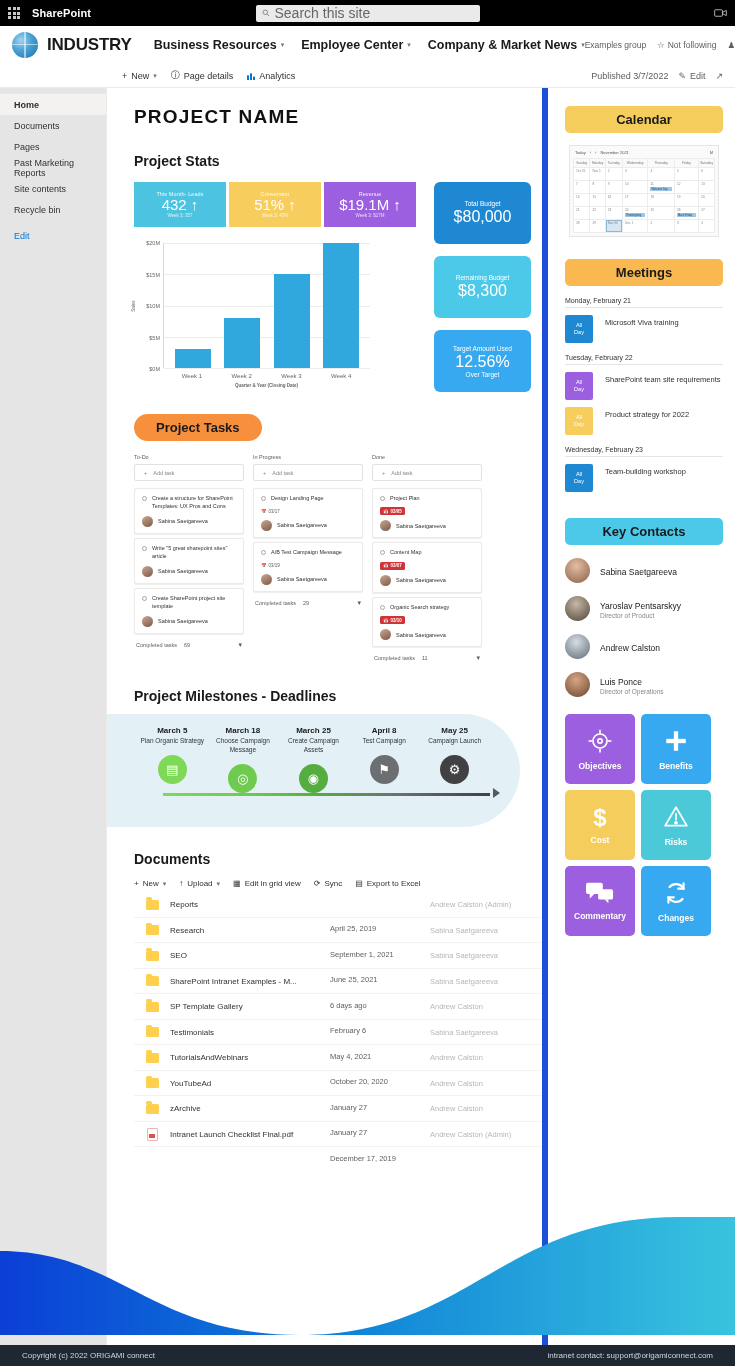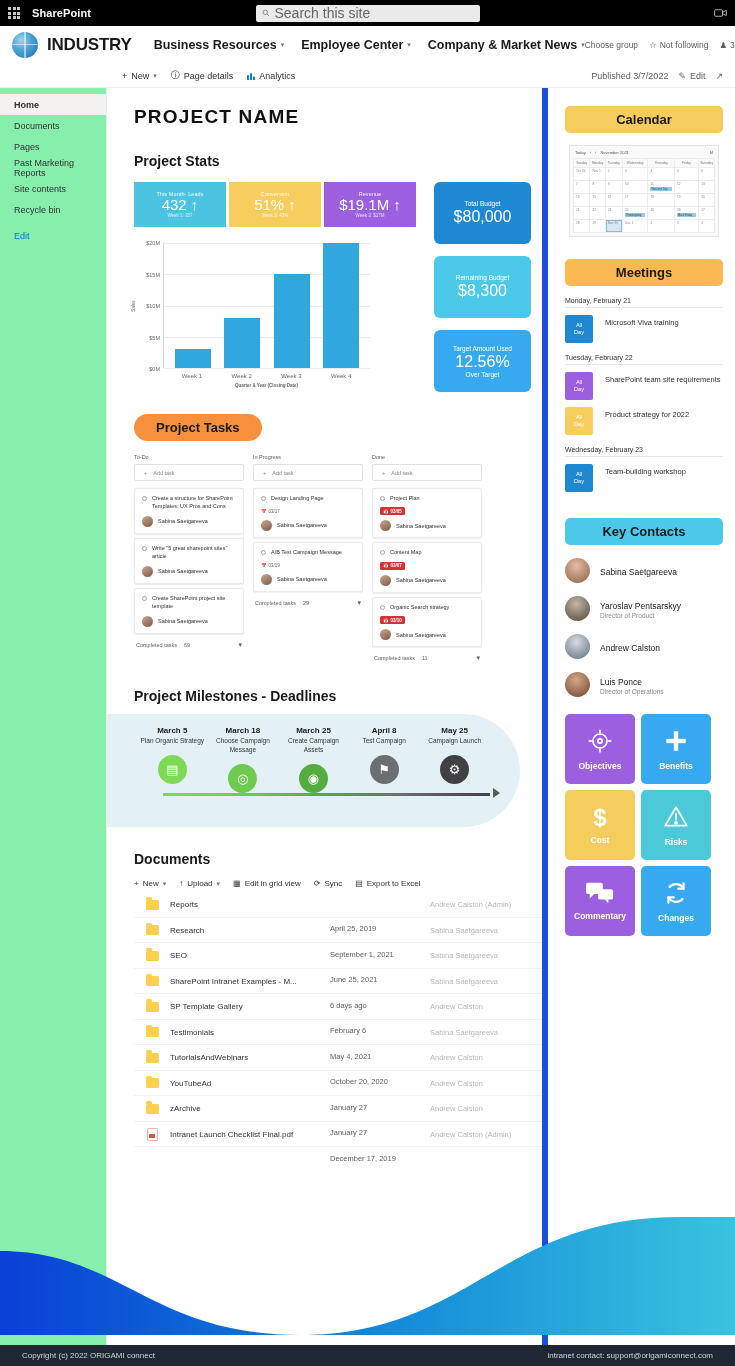--- a/index.html
+++ b/index.html
@@ -56,21 +56,21 @@
   
   .cmdbar {
     height: 24px; display: flex; align-items: center; gap: 14px;
     padding-left: 122px; padding-right: 12px; font-size: 9px; color: #323130;
     border-bottom: 1px solid #edebe9; background: #fff;
   }
   .cmd { display: flex; align-items: center; gap: 4px; cursor: pointer; }
   .cmd-right { margin-left: auto; display: flex; align-items: center; gap: 10px; color:#605e5c; }
   
   .shell { display: flex; height: calc(1366px - 26px - 38px - 24px); }
-  .leftnav { width: 107px; flex: none; padding-top: 6px; border-right: 1px solid #edebe9; background: #86efac; }
+  .leftnav { width: 107px; flex: none; padding-top: 6px; border-right: 1px solid #edebe9; background: #e5e5e5; }
   .nav-item {
     height: 21px; display: flex; align-items: center; padding-left: 14px;
     font-size: 9px; color: #323130; cursor: pointer;
   }
   .nav-item.active { background: #f3f2f1; font-weight: 600; }
   .nav-item.edit { color: #0078d4; margin-top: 5px; }
   .content { flex: 1; display: flex; overflow: hidden; position: relative; }
   .col-main { width: 435px; flex: none; padding: 18px 0 0 27px; }
   .col-side { flex: 1; border-left: 6px solid #1d4ed8; padding: 18px 12px 0 17px; }
   
@@ -239,21 +239,21 @@
     <a>
       <span>Employee Center</span>
       <span class="chev">▾</span>
     </a>
     <a>
       <span>Company &amp; Market News</span>
       <span class="chev">▾</span>
     </a>
   </div>
   <div class="hdr-right">
-    <span>Choose group</span>
+    <span>Examples group</span>
     <span class="it">
       <span>☆</span>
       <span>Not following</span>
     </span>
     <span class="it">
       <span>♟</span>
       <span>3 members</span>
     </span>
   </div>
 </div>

